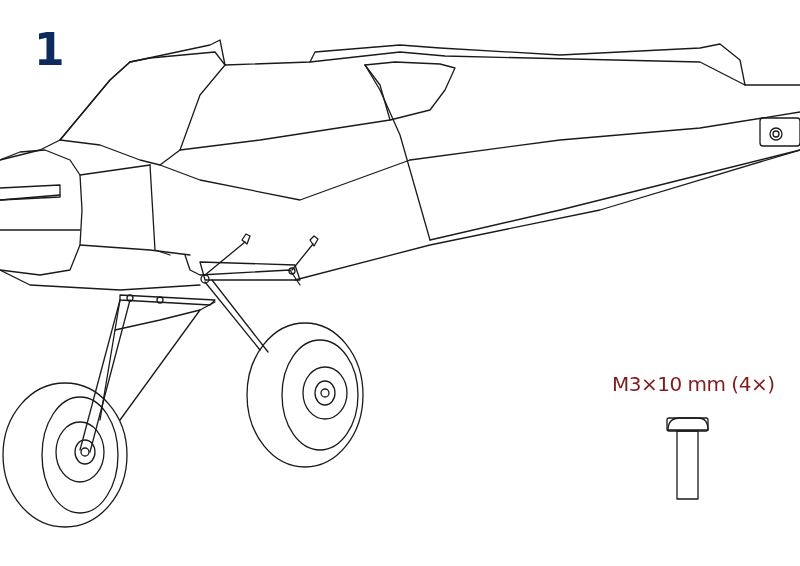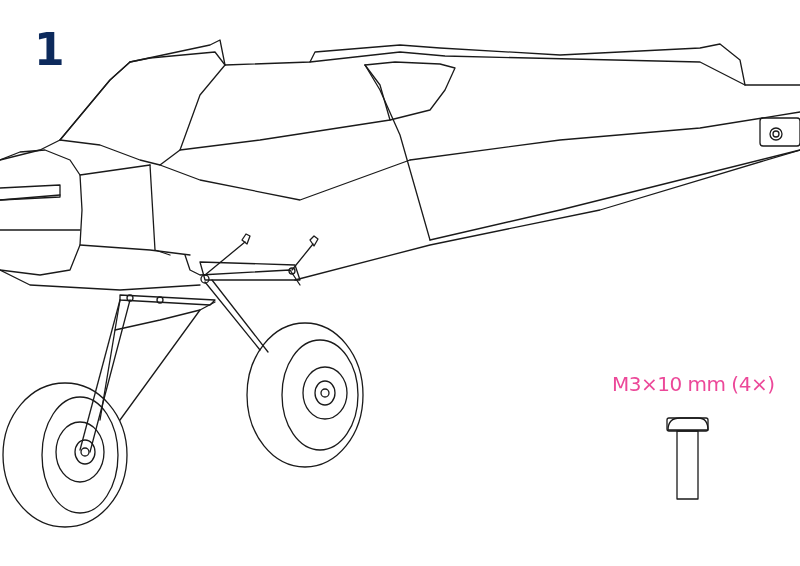--- a/index.html
+++ b/index.html
@@ -1,18 +1,18 @@
 <!DOCTYPE html>
 <html><head>
 <meta charset="utf-8">
 <style>
   html, body { margin:0; padding:0; background:#ffffff; }
   body { width:800px; height:566px; position:relative; overflow:hidden; font-family:"Liberation Sans", sans-serif; }
   .step-number { position:absolute; left:34px; top:28px; font-size:44px; font-weight:bold; color:#0d2a5c; font-family:"DejaVu Sans", sans-serif; line-height:1; }
-  .part-label { position:absolute; left:612px; top:372px; font-size:20px; color:#ec4899; font-family:"DejaVu Sans", sans-serif; font-weight:normal; letter-spacing:-0.5px; }
+  .part-label { position:absolute; left:612px; top:372px; font-size:20px; color:#7f1d1d; font-family:"DejaVu Sans", sans-serif; font-weight:normal; letter-spacing:-0.5px; }
   svg.drawing { position:absolute; left:0; top:0; }
 </style>
 </head>
 <body>
 
 <div class="step-number">1</div>
 <div class="part-label">M3×10 mm (4×)</div>
 
 <svg class="drawing" width="800" height="566" viewBox="0 0 800 566" fill="none" stroke="#1a1a1a" stroke-width="1.3" stroke-linejoin="round" stroke-linecap="round">
 

